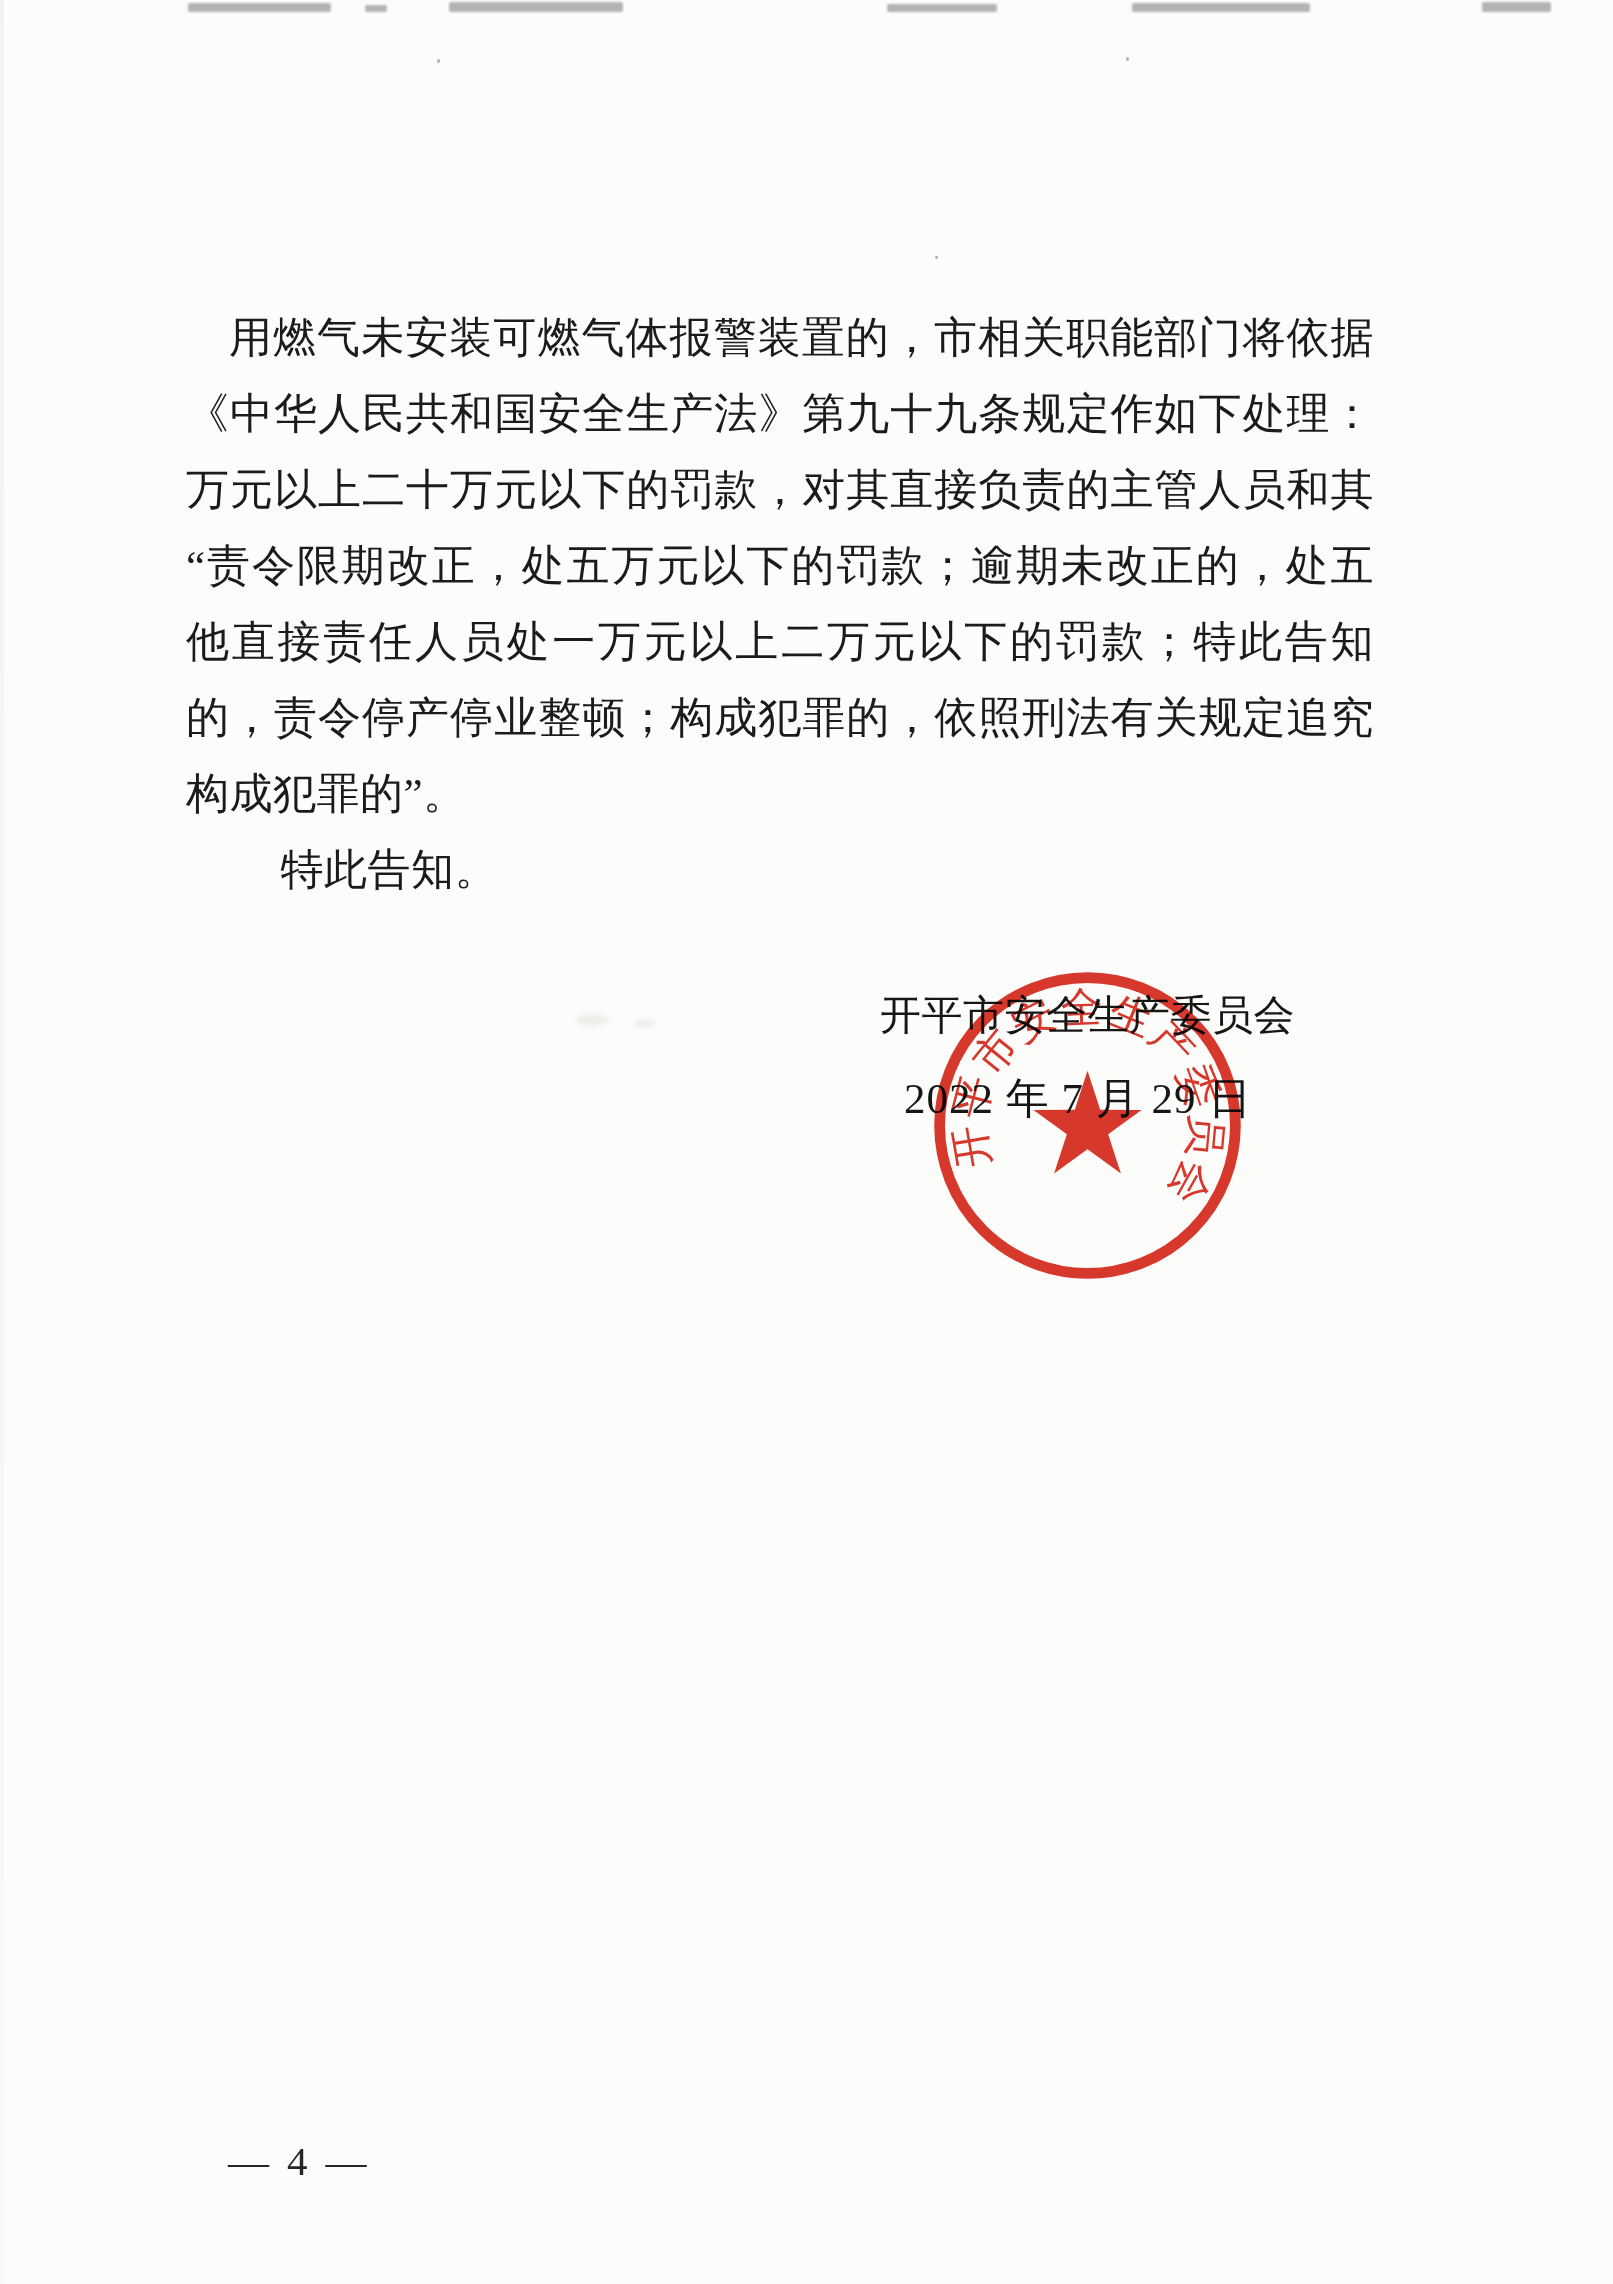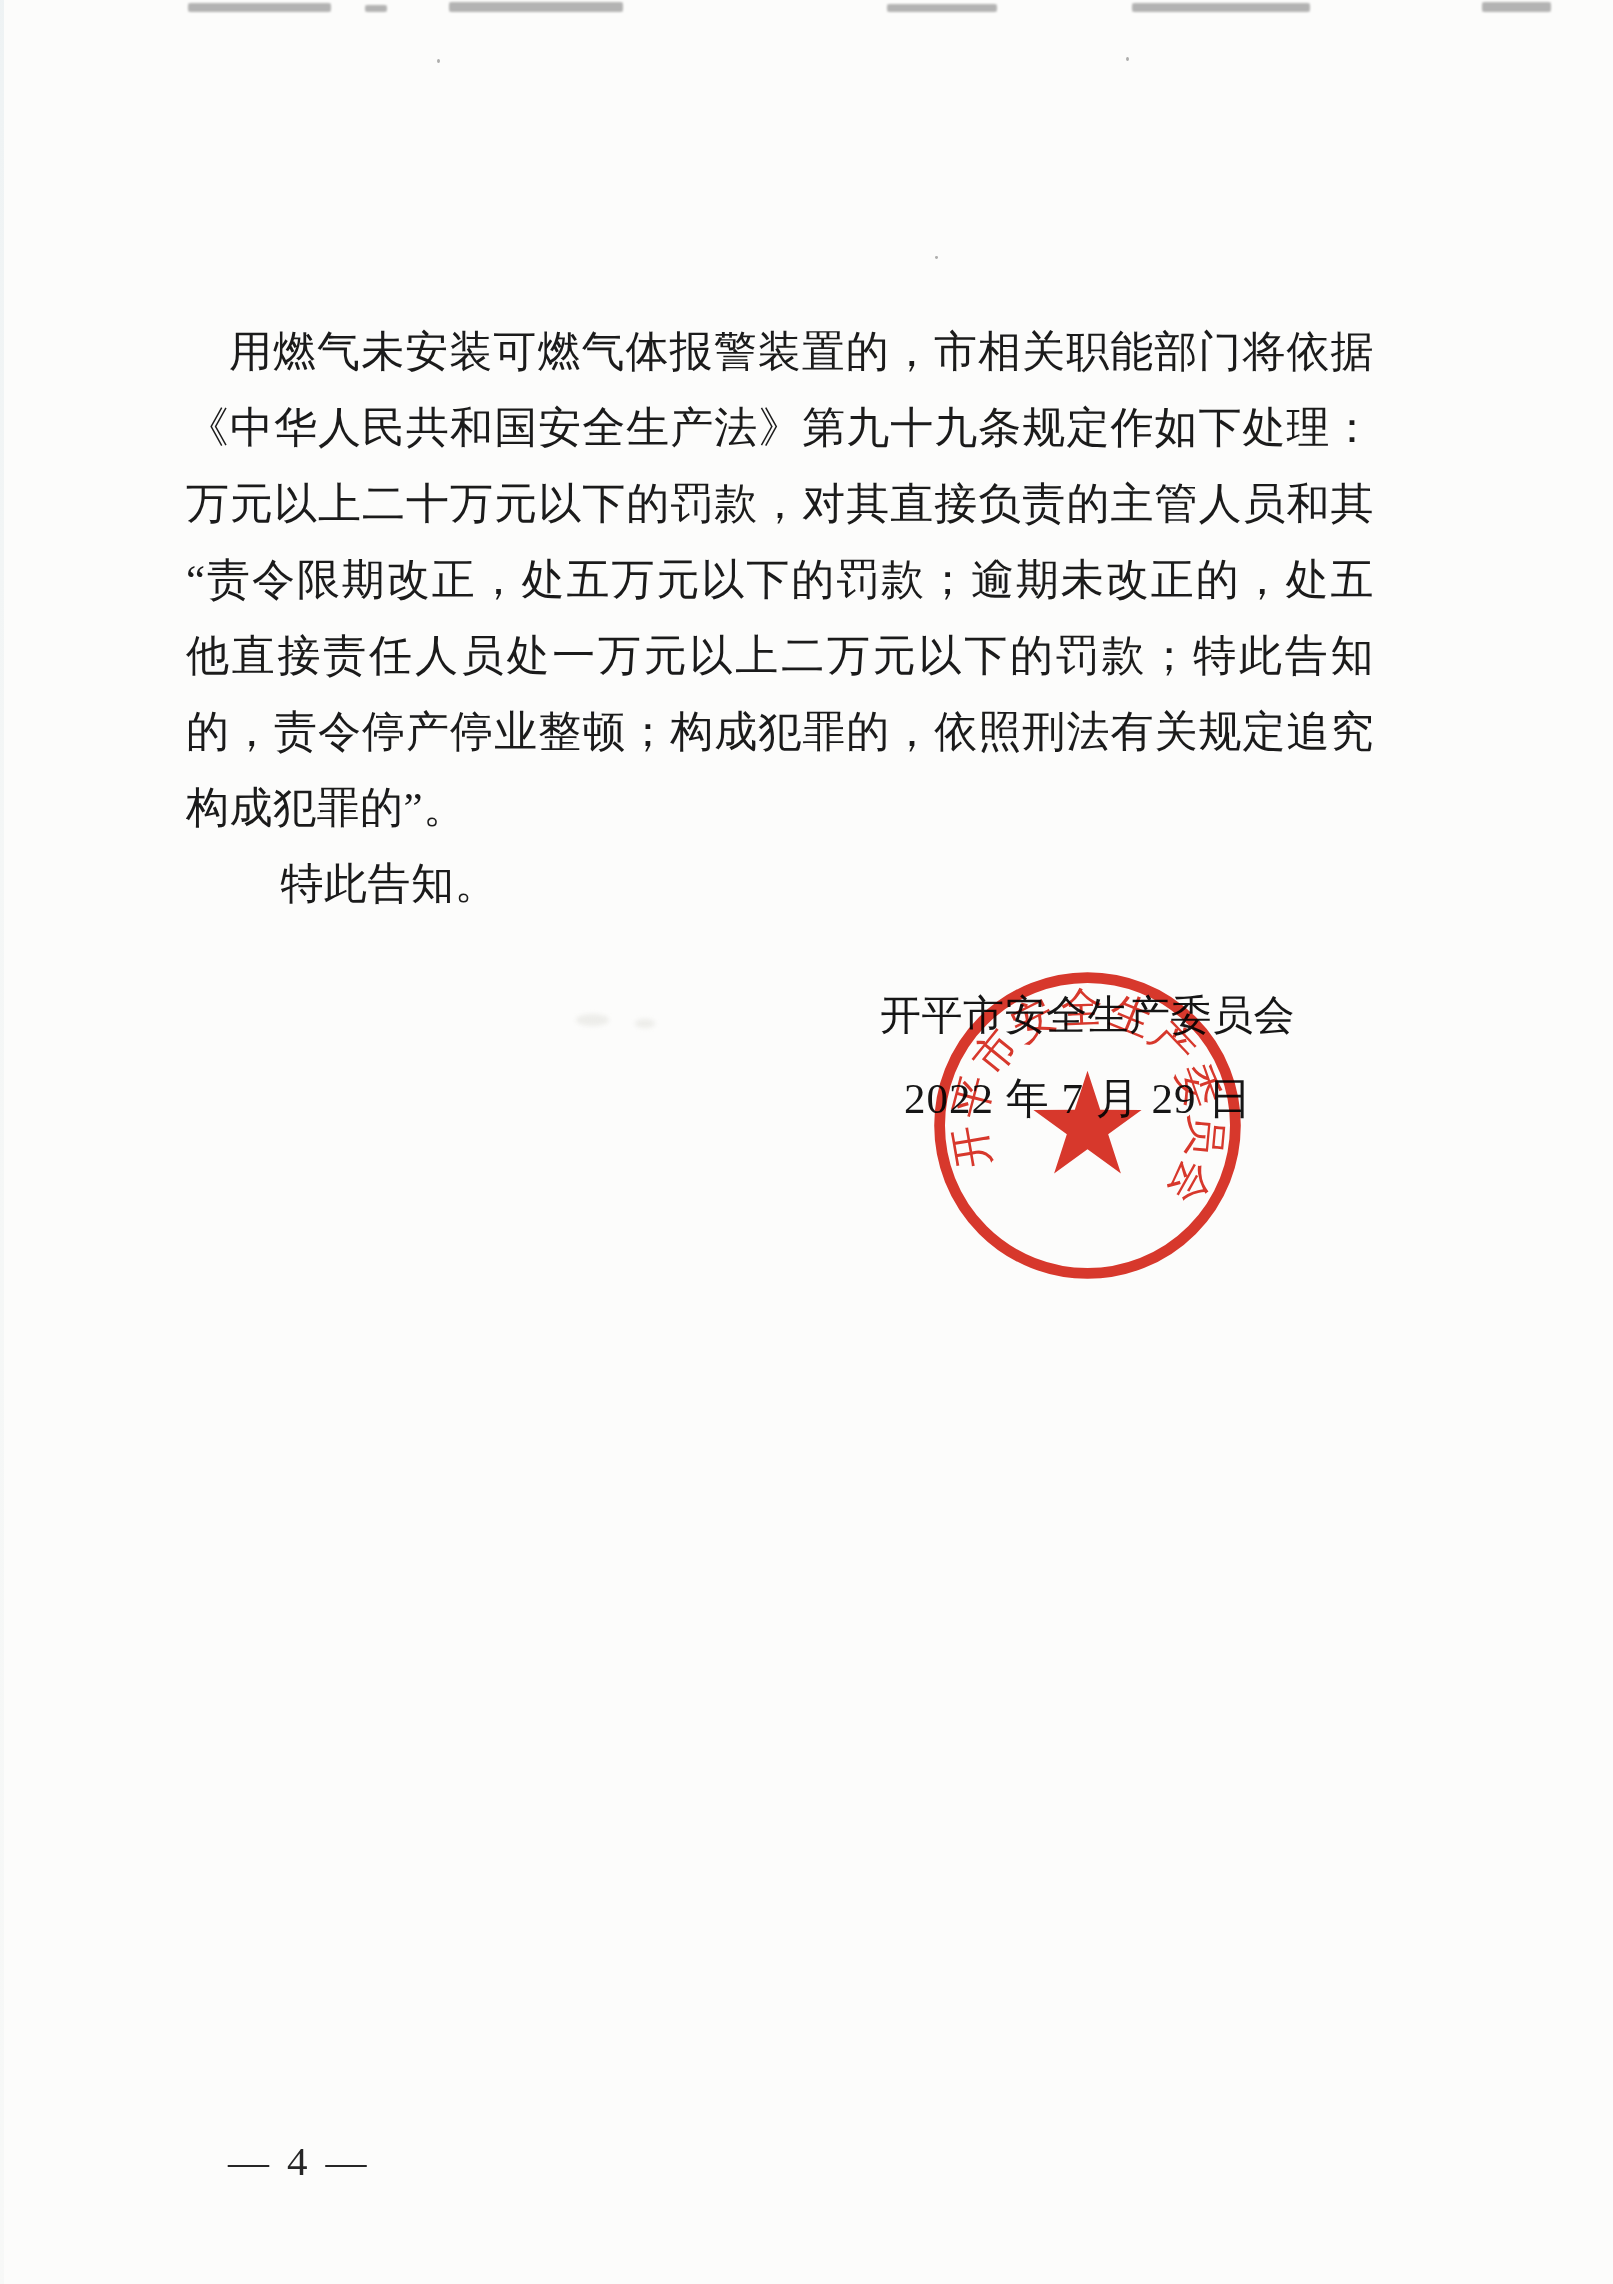--- a/index.html
+++ b/index.html
@@ -39,21 +39,21 @@
   .scan-smudge {
     position: absolute;
     background: #ededea;
     border-radius: 50%;
     filter: blur(2px);
   }
 
   .body-text {
     position: absolute;
     left: 186px;
-    top: 314px;
+    top: 300px;
     width: 1188px;
     font-size: 43px;
     line-height: 76px;
     letter-spacing: 0.5px;
     color: #1b1b1b;
   }
   .body-text .line {
     white-space: nowrap;
   }
   .body-text .line.fill {

